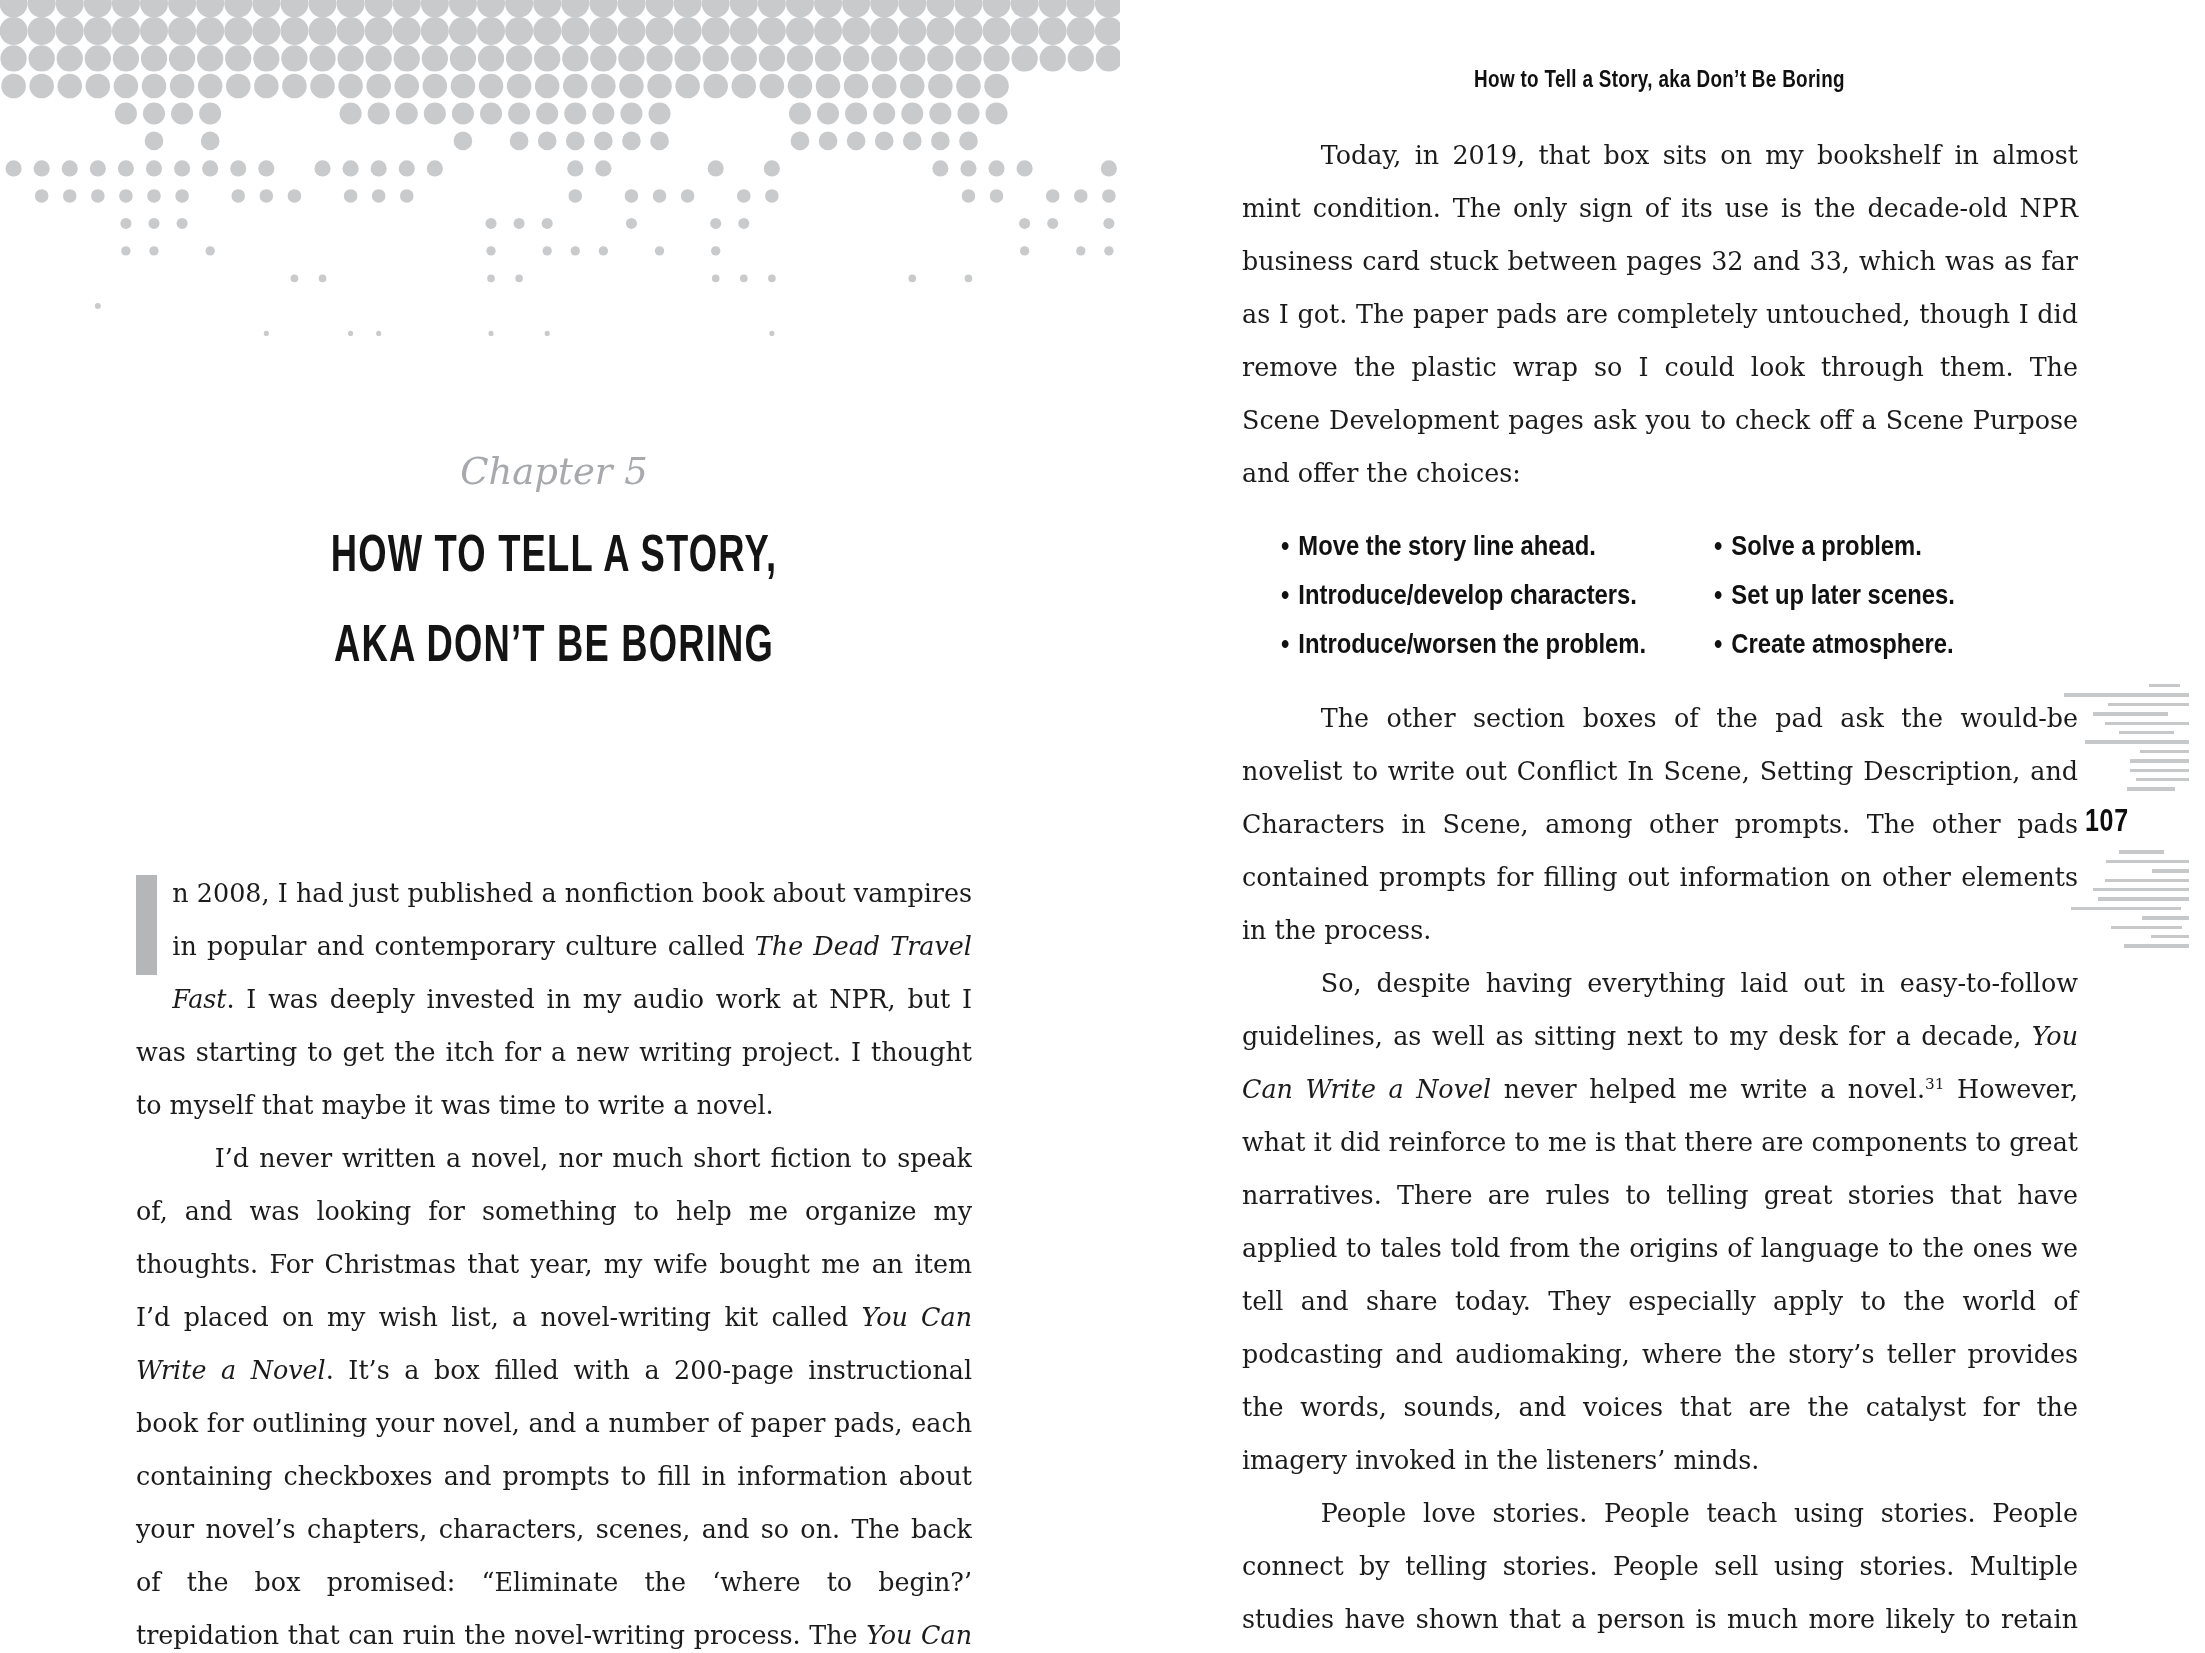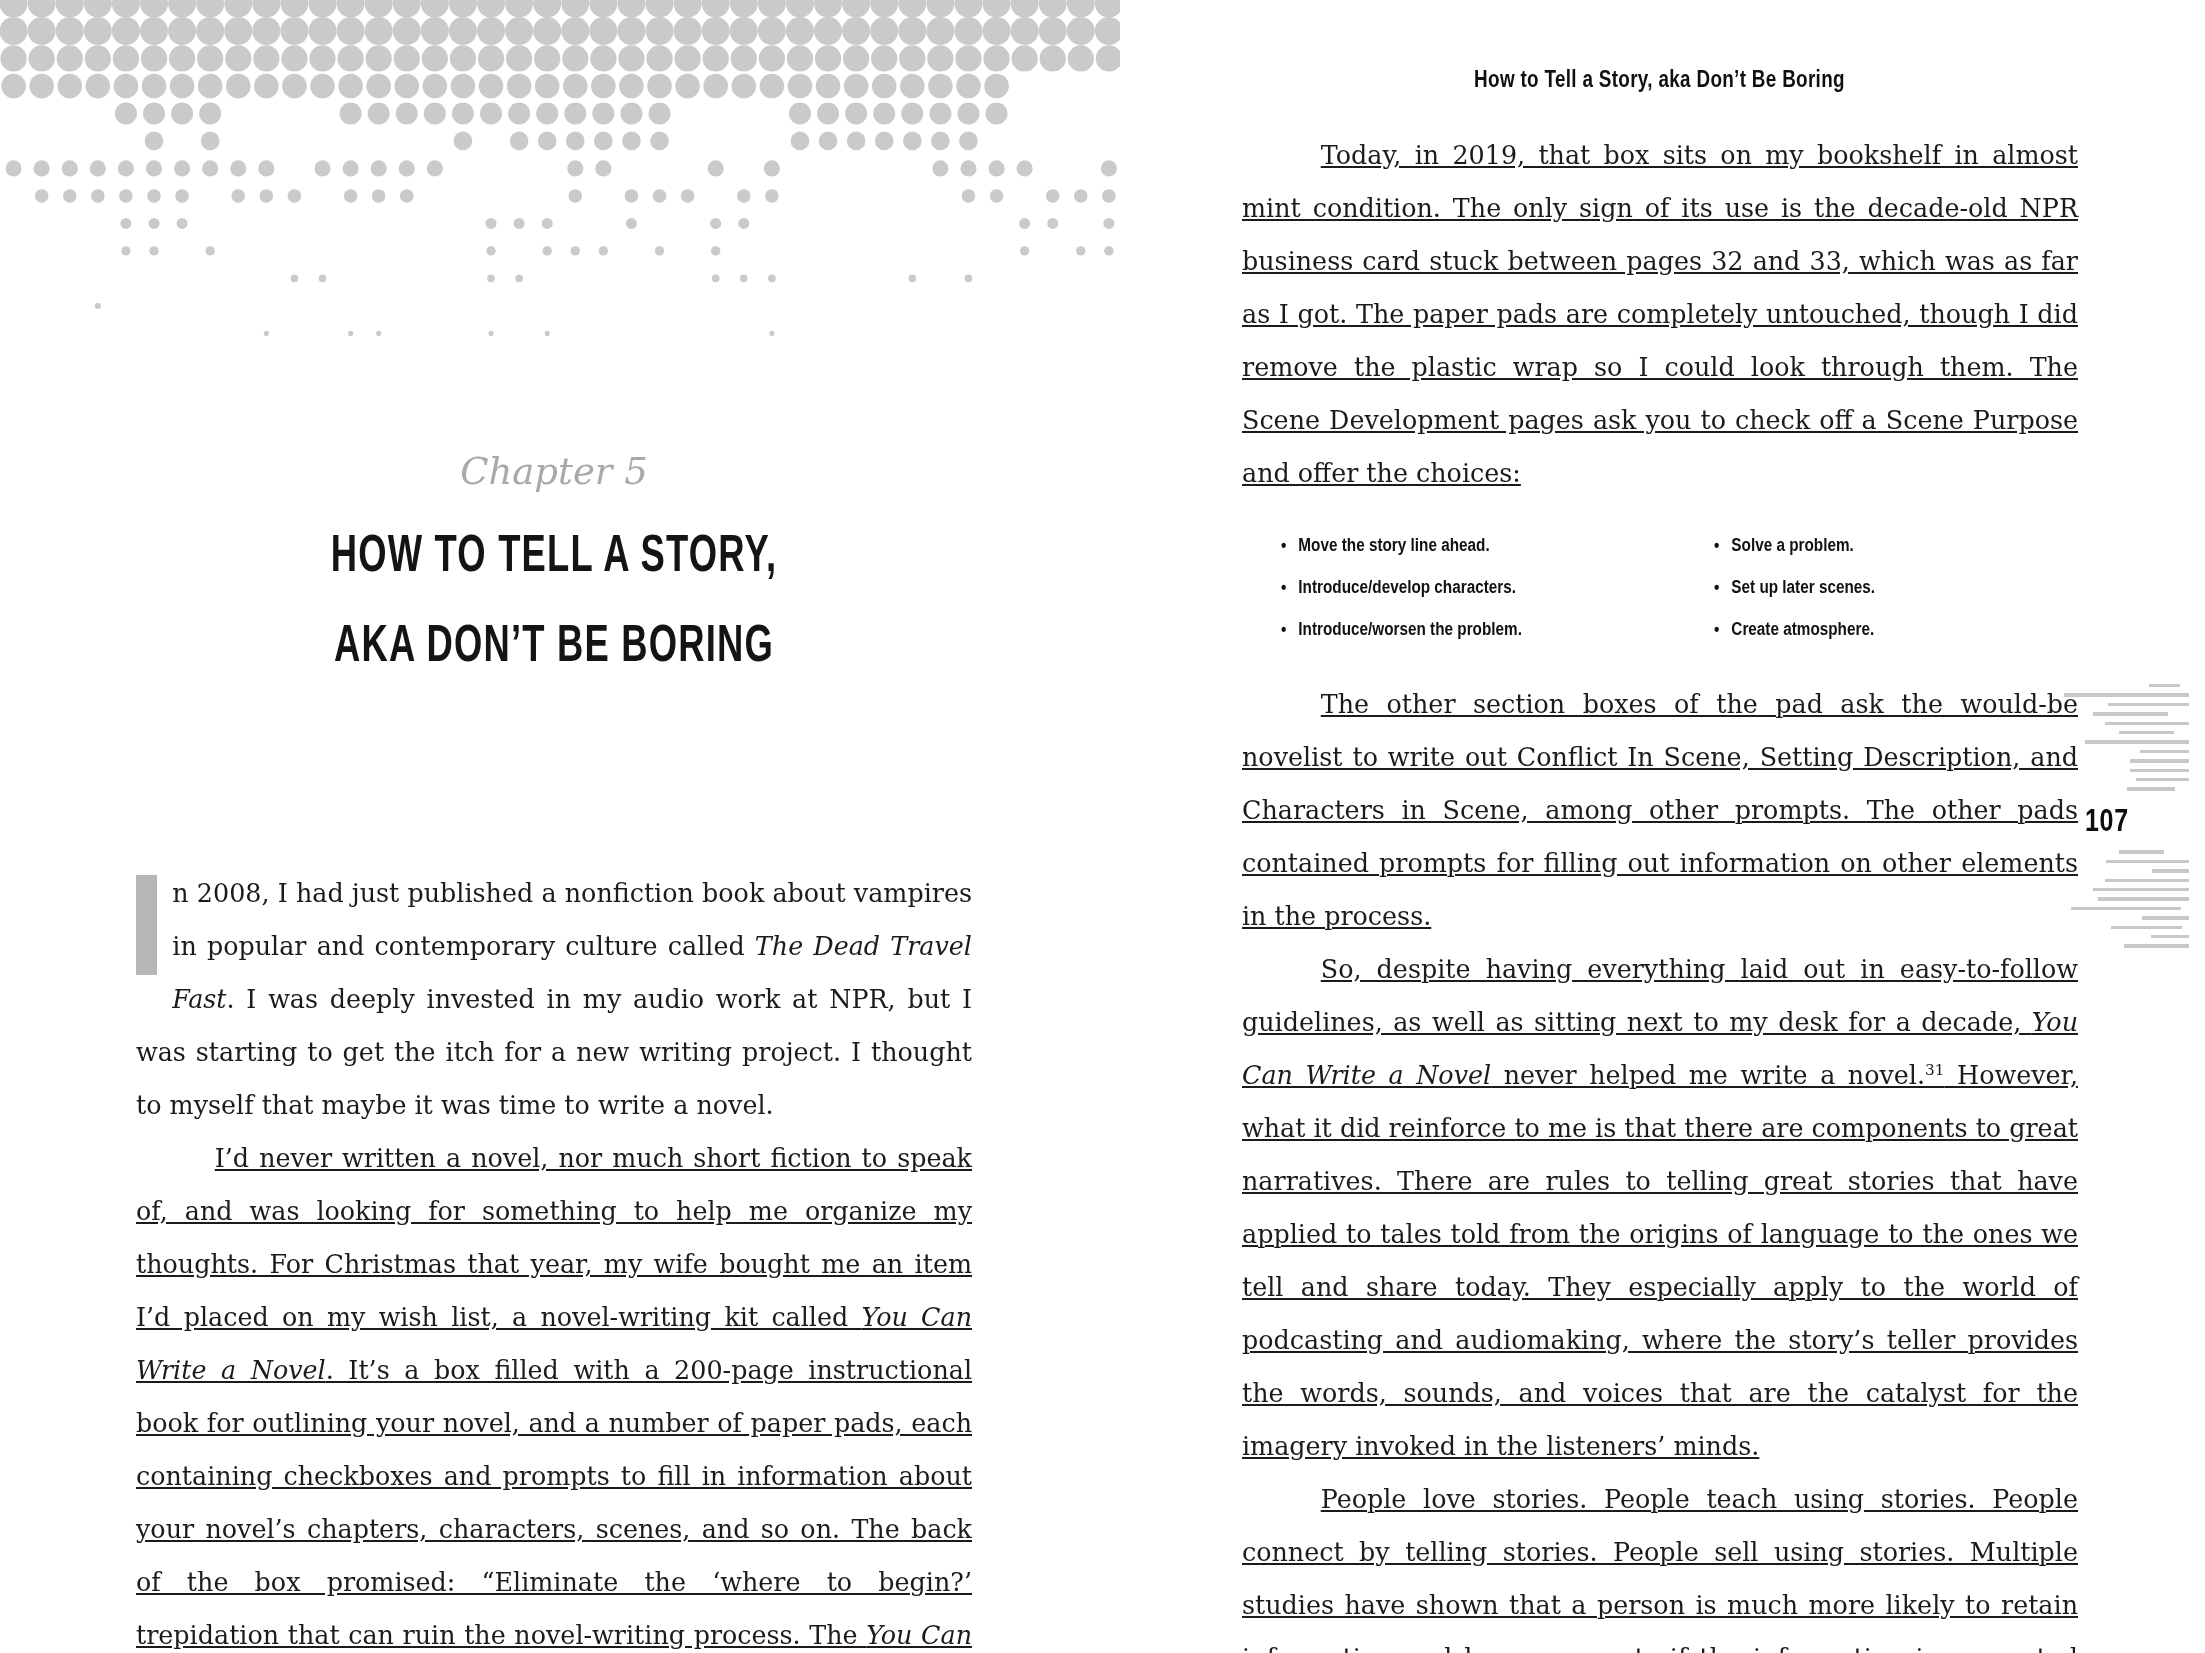--- a/index.html
+++ b/index.html
@@ -29,34 +29,34 @@
   .chapter-label{font-family:"DejaVu Serif", serif;font-style:italic;font-size:37px;
                  color:var(--chapter-label-color);margin-bottom:15.3px;text-align:center;}
   .chapter-title{margin:0;font-family:"Liberation Sans", sans-serif;font-weight:bold;
                  font-size:52px;line-height:90px;color:var(--title-color);letter-spacing:1.7px;}
   .chapter-title .line{display:block;transform:scaleX(0.70);transform-origin:50% 50%;white-space:nowrap;}
 
   .body-col{position:absolute;width:836px;}
   .left-col{left:136px;top:867px;}
   .right-col{left:1242px;top:129px;}
   .body-col p{margin:0;font-size:25.4px;line-height:53px;text-align:justify;}
-  .body-col p.indent{text-indent:3.1em;text-decoration:underline;}
+  .body-col p.indent{text-indent:3.1em;}
   .it{font-style:italic;}
   sup{font-size:0.6em;vertical-align:super;line-height:0;}
 
   .dropcap{float:left;width:21px;height:100px;background:var(--drop-cap-color);
            margin:7.6px 15.3px 0 0;font-size:0;color:transparent;overflow:hidden;}
 
   
   .running-head{position:absolute;left:1242px;top:66px;width:835px;text-align:center;
                 font-family:"Liberation Sans", sans-serif;font-weight:bold;font-size:23px;
                 color:#101010;transform:scaleX(0.82);letter-spacing:0.4px;}
   .scene-list{margin:30.5px 0 34px 0;padding:0 0 0 39px;list-style:none;
-              display:grid;grid-template-columns:433px 1fr;row-gap:13px;
-              font-family:"Liberation Sans", sans-serif;font-weight:bold;font-size:18px;
+              display:grid;grid-template-columns:433px 1fr;row-gap:20px;
+              font-family:"Liberation Sans", sans-serif;font-weight:bold;font-size:28px;
               color:#111111;}
   .scene-list li{position:relative;padding-left:20.4px;line-height:29px;
                  transform:scaleX(0.85);transform-origin:0 50%;white-space:nowrap;}
   .scene-list li::before{content:"\2022";position:absolute;left:0;top:0;}
 </style>
 </head>
 <body>
 
 <div class="spread">
 

